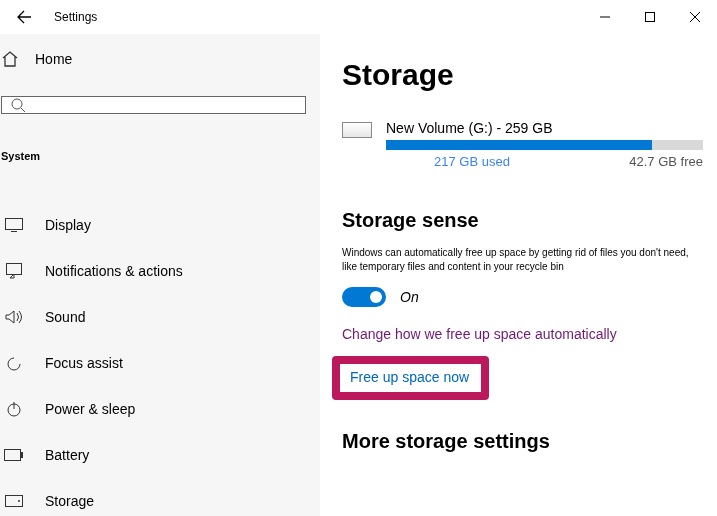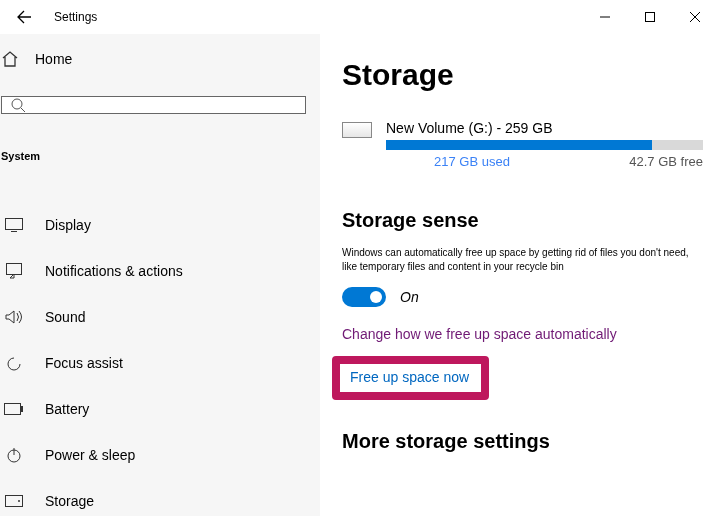--- a/index.html
+++ b/index.html
@@ -124,35 +124,35 @@
       <div class="nav-item">
         <span class="icon-slot">
             <svg width="16" height="16" viewBox="0 0 16 16">
               <path d="M14 9 A6 6 0 1 1 8 3" stroke="#333" fill="none"></path>
             </svg>
           </span>
         <span class="label">Focus assist</span>
       </div>
       <div class="nav-item">
         <span class="icon-slot">
+            <svg width="16" height="16" viewBox="0 0 16 16">
+              <circle cx="8" cy="9" r="6" stroke="#333" fill="none"></circle>
+              <path d="M8 1 V8" stroke="#333"></path>
+            </svg>
+          </span>
+        <span class="label">Power &amp; sleep</span>
+      </div>
+      <div class="nav-item">
+        <span class="icon-slot">
             <svg width="20" height="12" viewBox="0 0 20 12">
               <rect x="0.5" y="0.5" width="16" height="11" stroke="#333" fill="none"></rect>
               <rect x="17" y="3" width="2" height="6" fill="#333"></rect>
             </svg>
           </span>
         <span class="label">Battery</span>
-      </div>
-      <div class="nav-item">
-        <span class="icon-slot">
-            <svg width="16" height="16" viewBox="0 0 16 16">
-              <circle cx="8" cy="9" r="6" stroke="#333" fill="none"></circle>
-              <path d="M8 1 V8" stroke="#333"></path>
-            </svg>
-          </span>
-        <span class="label">Power &amp; sleep</span>
       </div>
       <div class="nav-item active">
         <span class="icon-slot">
             <svg width="18" height="12" viewBox="0 0 18 12">
               <rect x="0.5" y="0.5" width="17" height="11" stroke="#333" fill="none"></rect>
               <circle cx="14" cy="6" r="1" fill="#333"></circle>
             </svg>
           </span>
         <span class="label">Storage</span>
       </div>

